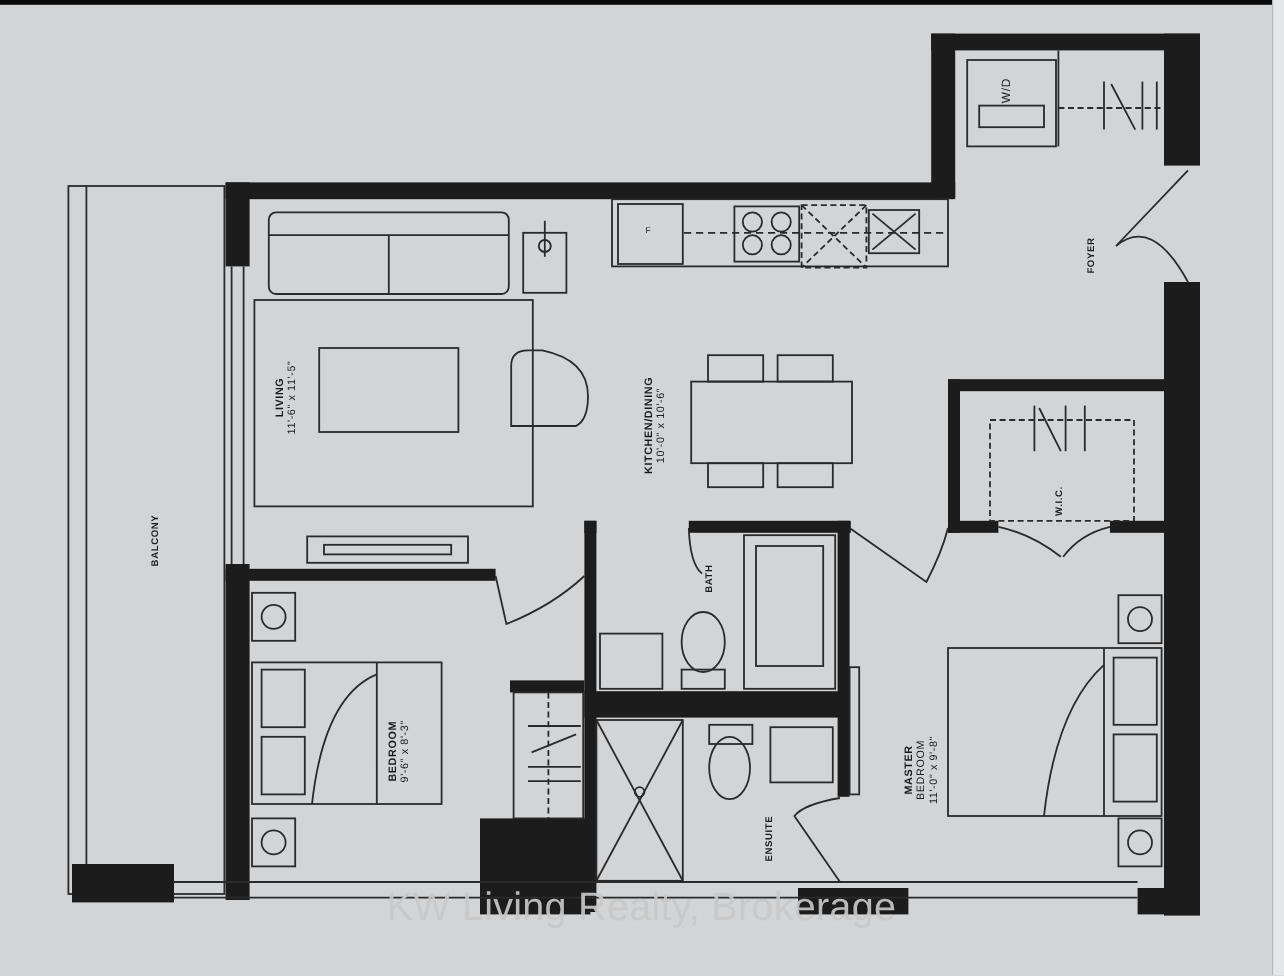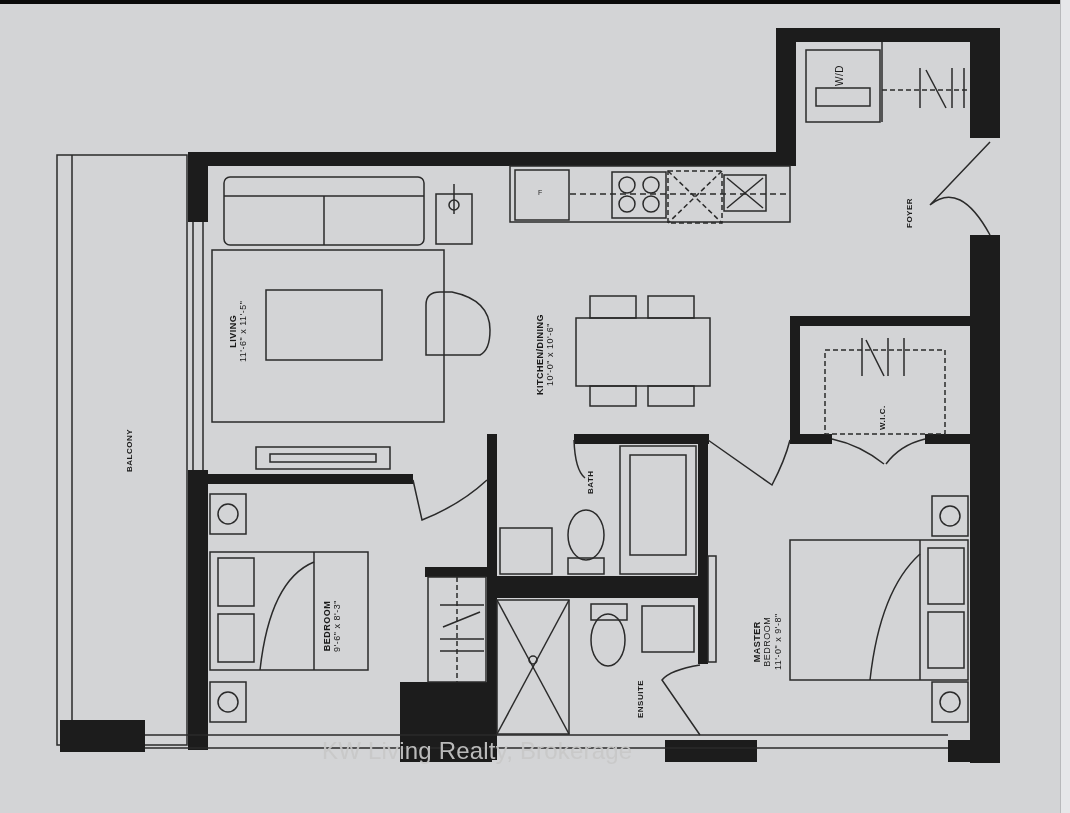--- a/index.html
+++ b/index.html
@@ -2,21 +2,21 @@
 <html><head>
   <meta charset="utf-8">
   <style>
     html, body { margin:0; padding:0; }
     body { width:1070px; height:813px; background:#d3d4d6; position:relative; overflow:hidden; font-family:"Liberation Sans", sans-serif; }
     .topbar { position:absolute; left:0; top:0; width:1070px; height:4px; background:#0a0a0a; }
     .rightstrip { position:absolute; left:1060px; top:0; width:10px; height:813px; background:#e6e7e9; border-left:1px solid #b8b9bb; }
     svg.plan { position:absolute; left:0; top:0; }
     .lbl { position:absolute; color:#1a1a1a; font-weight:bold; letter-spacing:0.5px; transform-origin:left top; transform:rotate(-90deg); white-space:nowrap; text-align:center; line-height:1.15; }
     .lbl .sub { font-weight:normal; display:block; }
-    .watermark { position:absolute; left:322px; top:737px; font-size:24px; color:rgba(200,200,200,0.92); letter-spacing:0.2px; white-space:nowrap; }
+    .watermark { position:absolute; left:322px; top:737px; font-size:33px; color:rgba(200,200,200,0.92); letter-spacing:0.2px; white-space:nowrap; }
   </style>
 </head>
 <body>
 
 <div class="topbar"></div>
 
 <svg class="plan" width="1070" height="813" viewBox="0 0 1070 813">
   <g fill="none" stroke="#2a2a2a" stroke-width="1.5">
 
     <rect x="57" y="155" width="130" height="590"></rect>

